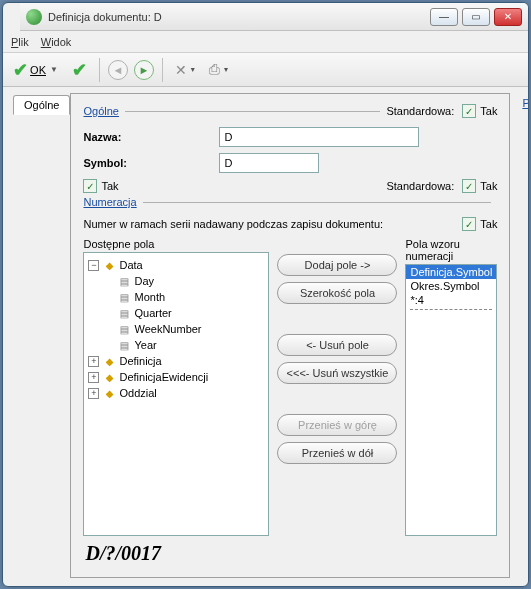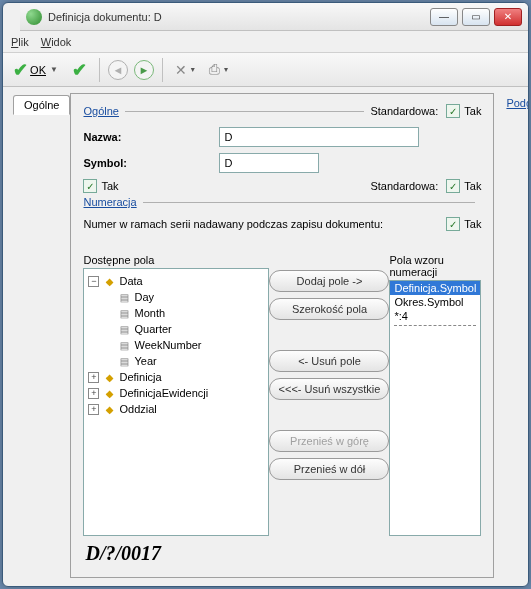--- a/index.html
+++ b/index.html
@@ -27,21 +27,21 @@
   .tab { padding: 3px 10px; border: 1px solid #a0a0a0; border-bottom: 1px solid #fff; background: #fff; border-radius: 3px 3px 0 0; position: relative; z-index: 2; }
   .panel { border: 1px solid #a0a0a0; background: #f0f0f0; flex: 1; padding: 10px 12px; display: flex; flex-direction: column; }
   .sectionhead { display: flex; align-items: center; margin-bottom: 6px; }
   .sectionhead .label-link { color: #1a4ea0; text-decoration: underline; }
   .sectionhead .line { flex: 1; border-bottom: 1px solid #b0b0b0; margin: 0 6px; }
   .row { display: flex; align-items: center; margin: 3px 0; }
   .lbl { width: 136px; font-weight: bold; }
   .lbl-thin { width: 120px; }
   input[type=text] { border: 1px solid #8aa; padding: 2px 4px; height: 20px; background: #fff; }
   .chk { width: 14px; height: 14px; border: 1px solid #7a9; background: #eef6ee; display: inline-flex; align-items: center; justify-content: center; font-size: 10px; color: #2a7a2a; margin-right: 4px; }
-  .mid { display: flex; margin-top: 20px; flex: 1; min-height: 0; }
+  .mid { display: flex; gap: 8px; margin-top: 4px; flex: 1; min-height: 0; }
   .col-left { width: 186px; display: flex; flex-direction: column; }
   .col-mid { width: 120px; display: flex; flex-direction: column; gap: 6px; align-items: stretch; padding-top: 16px; }
   .col-right { flex: 1; display: flex; flex-direction: column; }
   .col-title { margin-bottom: 2px; }
   .tree { flex: 1; border: 1px solid #8aa; background: #fff; padding: 4px; overflow: hidden; }
   .tree-node { display: flex; align-items: center; height: 16px; }
   .exp { width: 11px; height: 11px; border: 1px solid #888; display: inline-flex; align-items: center; justify-content: center; font-size: 9px; margin-right: 3px; color: #444; line-height: 1; }
   .exp-placeholder { width: 13px; display: inline-block; }
   .node-icon { width: 14px; display: inline-flex; justify-content: center; margin-right: 3px; font-size: 10px;}
   .diamond { color: #d4a000; }

